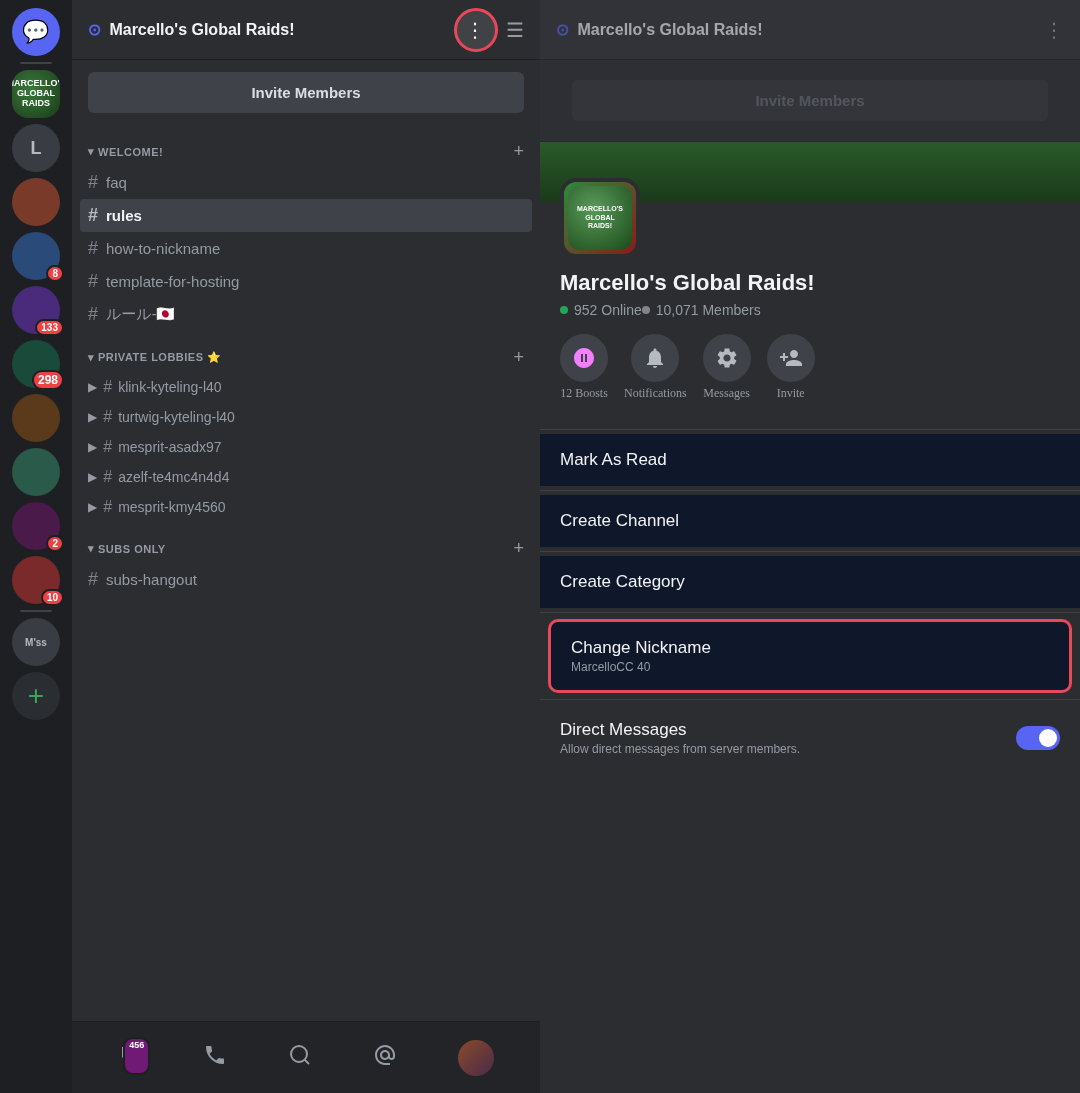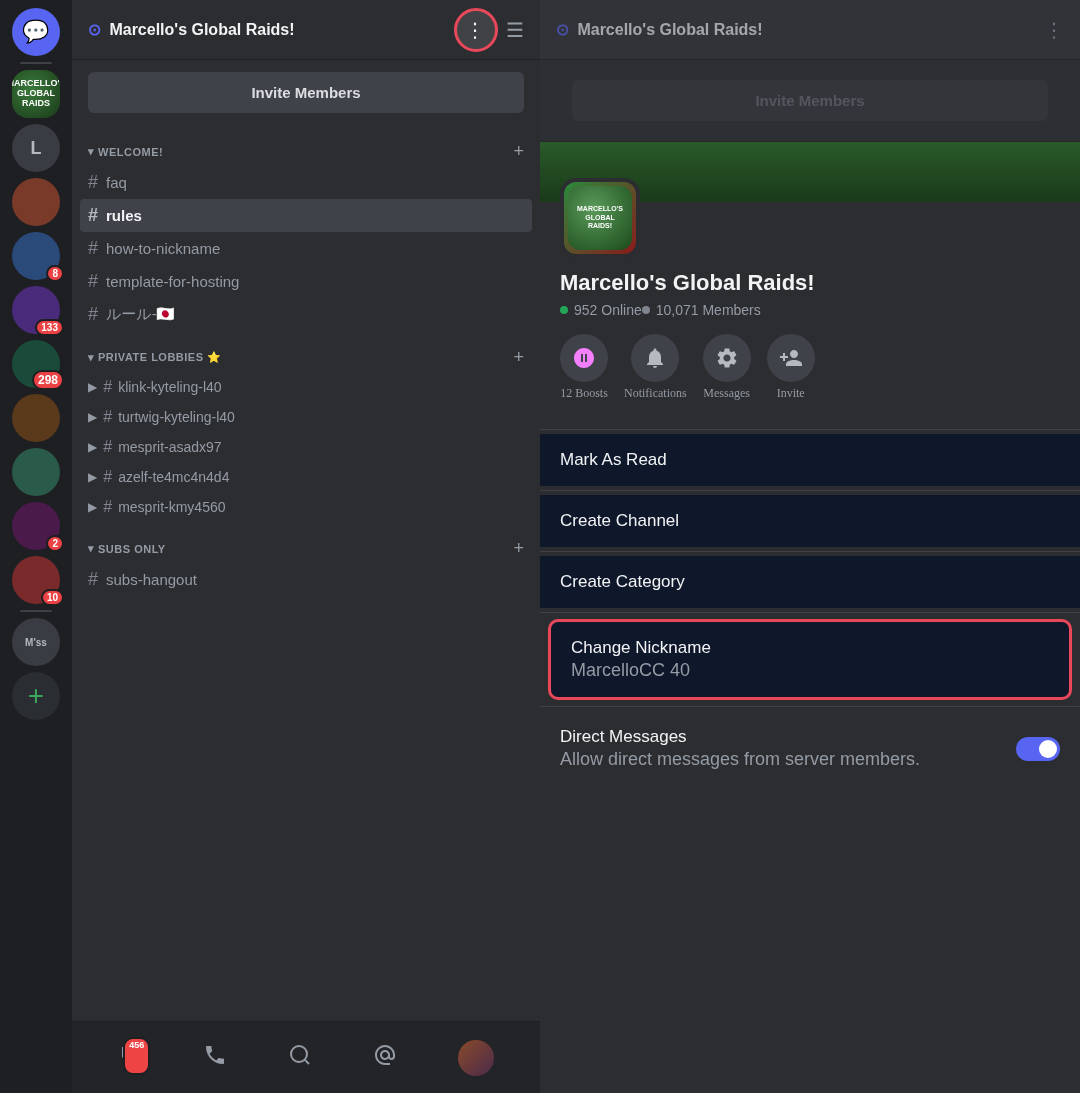--- a/index.html
+++ b/index.html
@@ -364,21 +364,21 @@
       background: #0f172a;
     }
 
     .menu-item-title {
       font-size: 17px;
       color: #f2f3f5;
       font-weight: 500;
     }
 
     .menu-item-sub {
-      font-size: 18px;
+      font-size: 12px;
       color: #949ba4;
       margin-top: 2px;
     }
 
     .server-icon-styled {
       background: linear-gradient(135deg, #2a8a3a, #8b1a1a);
       font-size: 8px;
       line-height: 1.2;
       padding: 4px;
     }
@@ -561,21 +561,21 @@
         <span class="channel-hash">#</span>
         <span>subs-hangout</span>
       </div>
     </div>
 
     <div class="bottom-bar">
       <div class="bottom-icon" style="position:relative;">
         <svg width="24" height="24" viewBox="0 0 24 24" fill="#949ba4">
           <path d="M4 4h16v10H4V4zm0 10l4 4h8l4-4"></path>
         </svg>
-        <span class="badge" style="top:-6px; right:-8px; background:#ef4444; font-size:9px; padding:1px 4px;">456</span>
+        <span class="badge" style="top:-6px; right:-8px; background:#701a75; font-size:9px; padding:1px 4px;">456</span>
       </div>
       <div class="bottom-icon">
         <svg width="24" height="24" viewBox="0 0 24 24" fill="#949ba4">
           <path d="M6.6 10.8c1.4 2.8 3.8 5.1 6.6 6.6l2.2-2.2c.3-.3.7-.4 1-.2 1.1.4 2.3.6 3.6.6.6 0 1 .4 1 1V20c0 .6-.4 1-1 1-9.4 0-17-7.6-17-17 0-.6.4-1 1-1h3.5c.6 0 1 .4 1 1 0 1.3.2 2.5.6 3.6.1.3 0 .7-.2 1L6.6 10.8z"></path>
         </svg>
       </div>
       <div class="bottom-icon">
         <svg width="24" height="24" viewBox="0 0 24 24" fill="none" stroke="#949ba4" stroke-width="2">
           <circle cx="11" cy="11" r="8"></circle>
           <path d="M21 21l-4.35-4.35"></path>

